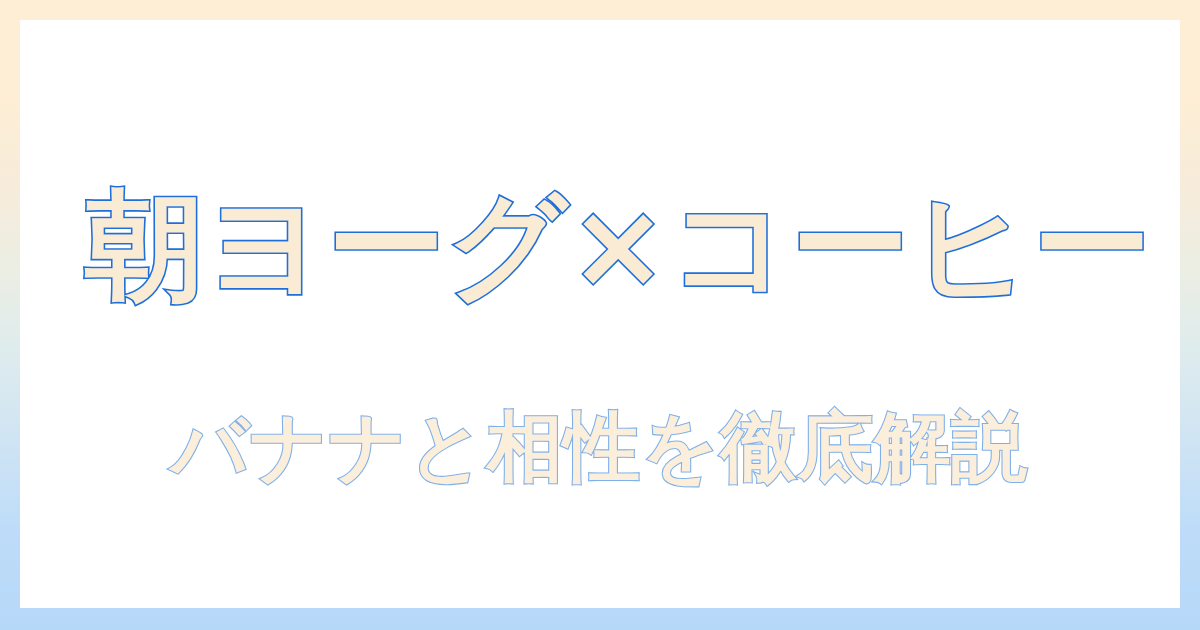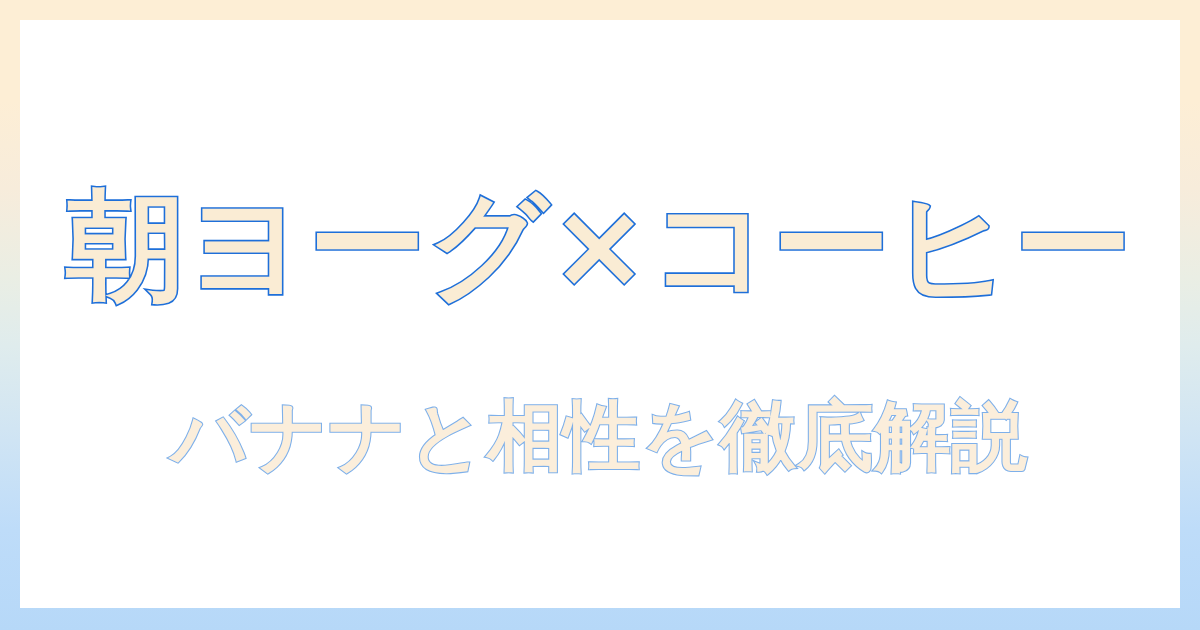--- a/index.html
+++ b/index.html
@@ -43,20 +43,21 @@
     overflow: hidden;
   }
 
   
   #title-wrap {
     position: absolute;
     left: 0;
     top: 156px;
     width: 1160px;
     text-align: center;
+    padding-left: 19px;
   }
 
   #subtitle-wrap {
     position: absolute;
     left: 0;
     top: 366px;
     width: 1160px;
     text-align: center;
   }
 
@@ -80,21 +81,21 @@
     font-family: "DejaVu Sans", "Liberation Sans", sans-serif;
     font-weight: 700;
     font-size: 76px;
     line-height: 1.2;
     letter-spacing: 0.015em;
     white-space: nowrap;
     color: #fbeedb;                       
     -webkit-text-stroke: 2.2px #7eb0ea;   
     paint-order: stroke fill;
     text-rendering: geometricPrecision;
-    margin: 4px;
+    margin: 15px;
   }
 </style>
 </head>
 <body>
 
 <div id="poster">
 
   <div id="card">
 
     <div id="title-wrap">

